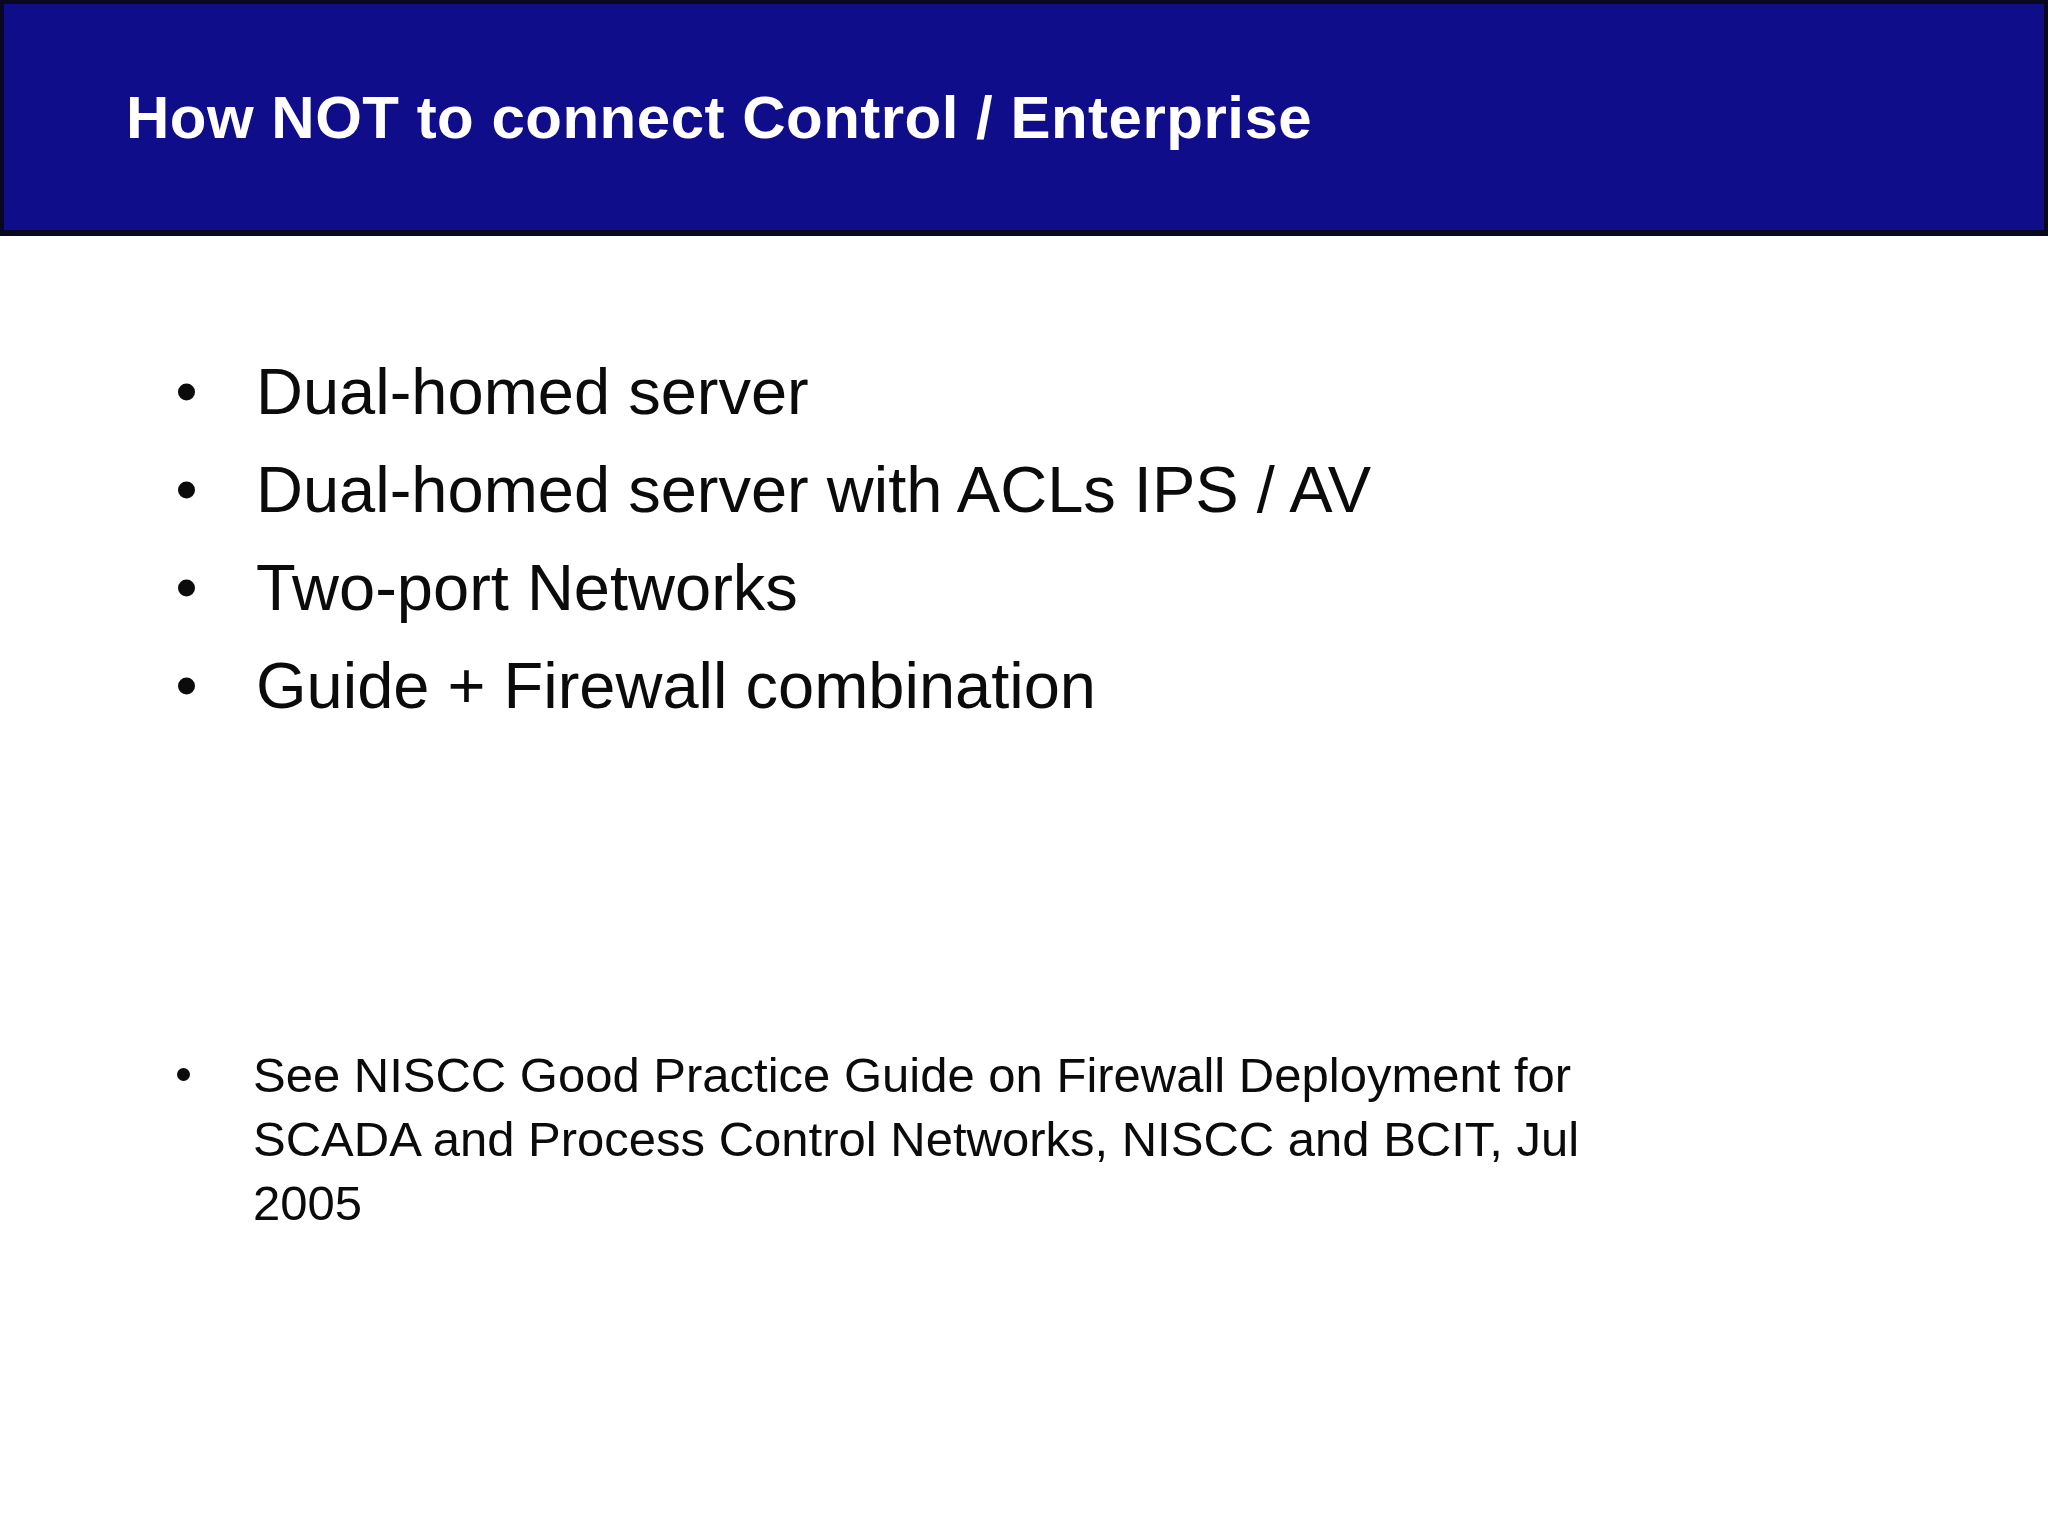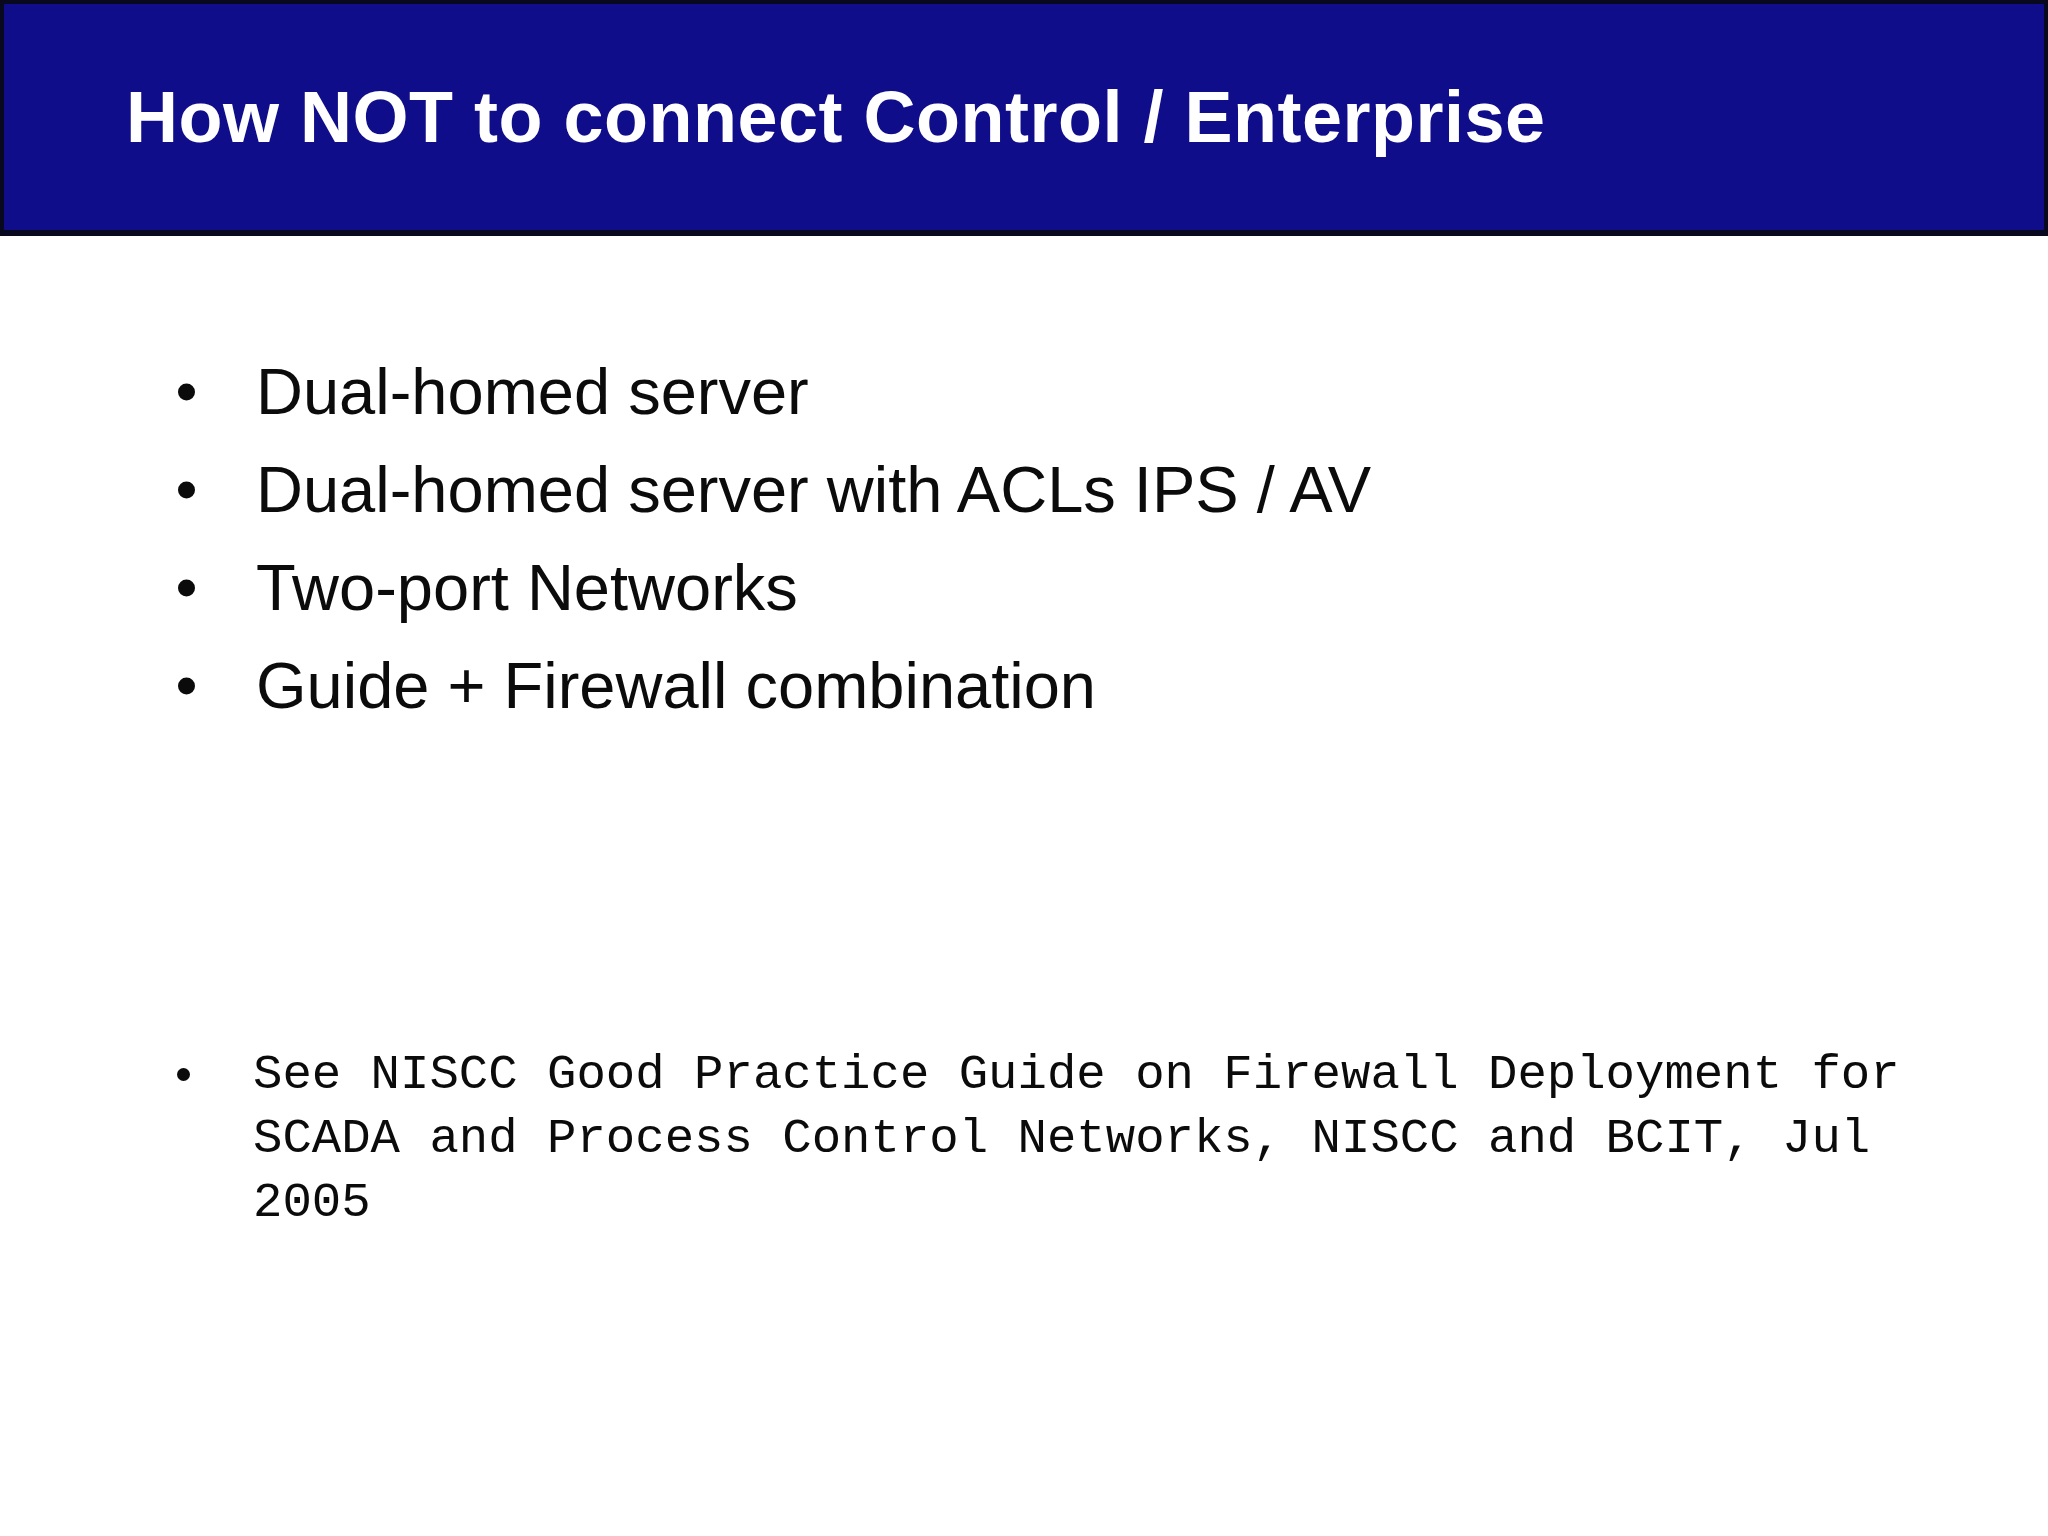--- a/index.html
+++ b/index.html
@@ -29,21 +29,21 @@
     height: 236px;
     background: var(--header-bg);
     border: 4px solid var(--header-border);
     border-bottom-width: 6px;
     display: flex;
     align-items: center;
     padding-left: 122px;
   }
   .titlebar h1 {
     color: var(--title-text);
-    font-size: 72px;
+    font-size: 60px;
     font-weight: bold;
     letter-spacing: 0.5px;
     white-space: nowrap;
   }
 
   
   .bullets {
     position: absolute;
     left: 178px;
     top: 343px;
@@ -77,21 +77,20 @@
     color: var(--body-text);
   }
   .note .dot.small {
     width: 13px;
     height: 13px;
     top: 25px;
     transform: none;
   }
   .note-lines {
     padding-left: 76px;
-    font-family: Liberation Mono, monospace;
   }
   .note-lines div {
     font-size: 49px;
     line-height: 64px;
     white-space: nowrap;
   }
 </style>
 </head>
 <body>
 

